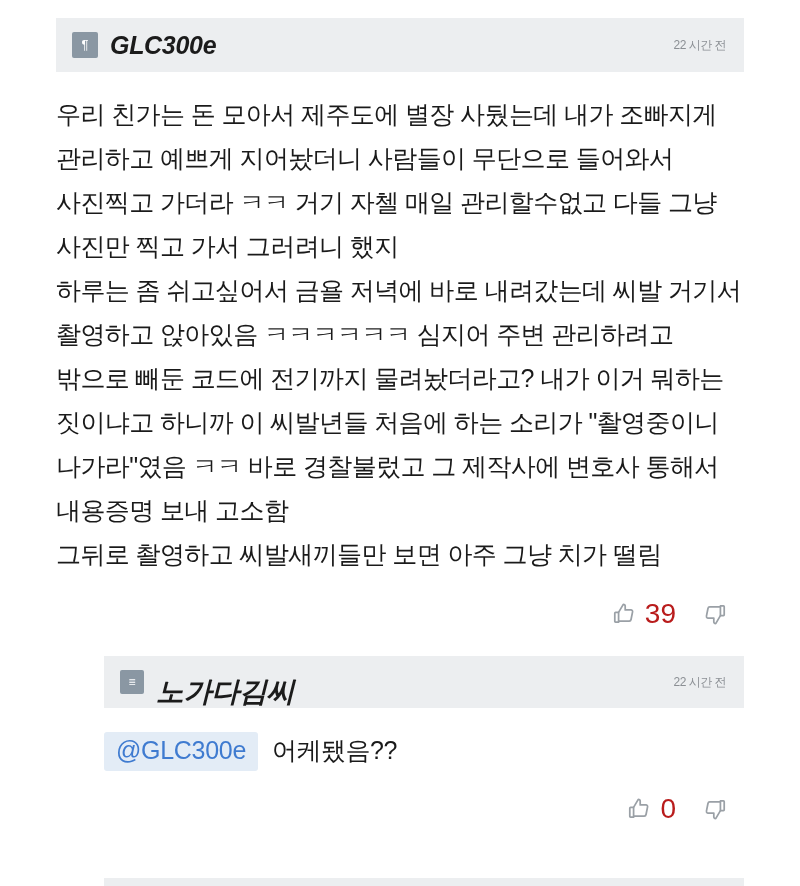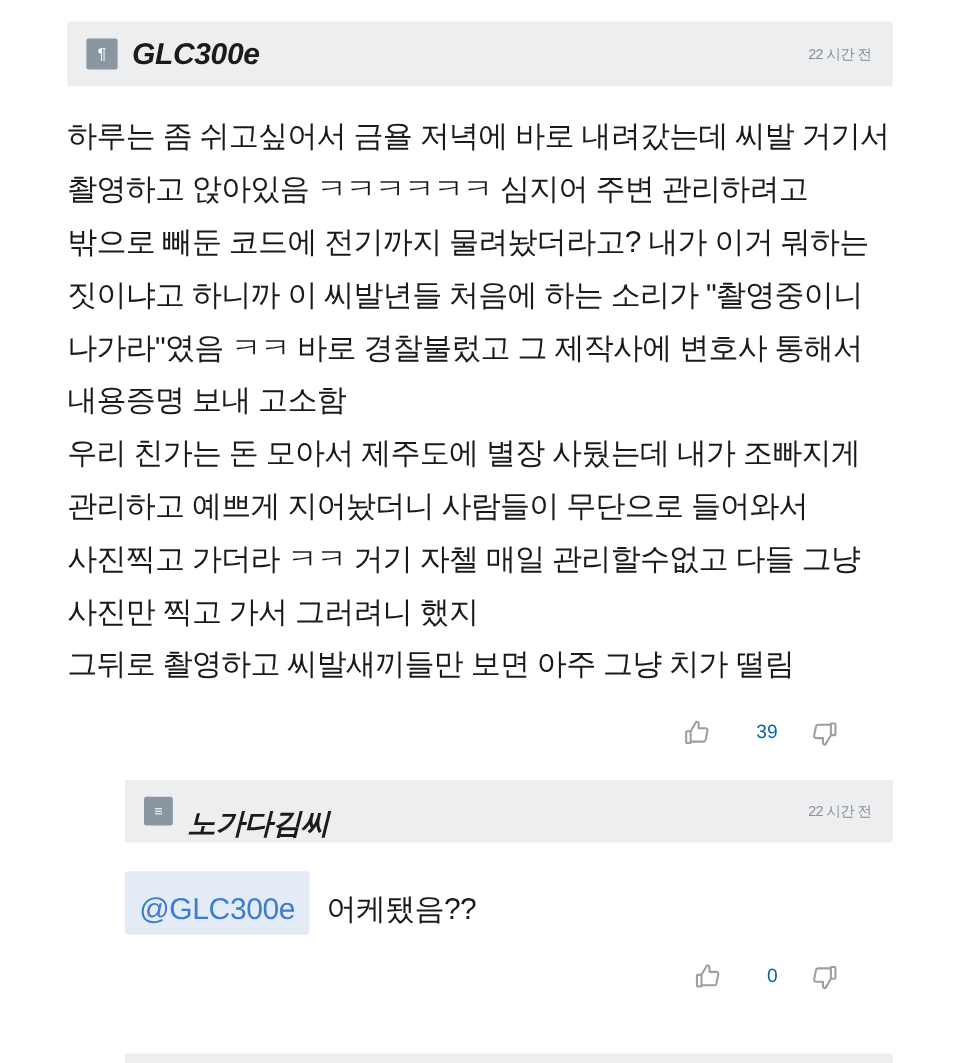--- a/index.html
+++ b/index.html
@@ -82,23 +82,22 @@
     justify-content: flex-end;
     gap: 26px;
     margin: 22px 64px 0 56px;
   }
   .reaction {
     display: flex;
     align-items: center;
     gap: 8px;
   }
   .reaction-count {
-    font-size: 16px;
-    color: #0369a1;
-    margin-left: 28px;
+    font-size: 28px;
+    color: #b91c1c;
   }
   .icon-thumb {
     display: inline-block;
     width: 26px;
     height: 26px;
     color: #9aa0a6;
   }
   .icon-thumb svg { display: block; }
 
   
@@ -110,36 +109,36 @@
     height: 52px;
   }
   .reply .author-badge {
     width: 24px;
     height: 24px;
     line-height: 24px;
     font-size: 12px;
     background: #8a97a3;
   }
   .reply .author-name {
-    font-size: 24px;
+    font-size: 28px;
     margin-top: 20px;
   }
   .reply-body {
     margin: 24px 56px 0 56px;
     display: flex;
     align-items: baseline;
     gap: 14px;
     font-size: 25px;
     color: #1a1a1a;
     letter-spacing: -0.5px;
   }
   .mention {
     background: #e3ecf6;
     color: #3f7bd0;
-    padding: 18px 12px 6px 12px;
+    padding: 4px 12px 6px 12px;
     border-radius: 3px;
     font-size: 25px;
     letter-spacing: -0.3px;
   }
   .reply .reactions {
     margin: 22px 64px 0 56px;
   }
 
   
   .next-strip {
@@ -160,22 +159,22 @@
 
     <div class="comment-header">
       <div class="author-block">
         <span class="author-badge">¶</span>
         <span class="author-name">GLC300e</span>
       </div>
       <span class="timestamp">22 시간 전</span>
     </div>
 
     <div class="comment-body">
+      <p>우리 친가는 돈 모아서 제주도에 별장 사뒀는데 내가 조빠지게 관리하고 예쁘게 지어놨더니 사람들이 무단으로 들어와서 사진찍고 가더라 ㅋㅋ 거기 자첼 매일 관리할수없고 다들 그냥 사진만 찍고 가서 그러려니 했지</p>
       <p>하루는 좀 쉬고싶어서 금욜 저녁에 바로 내려갔는데 씨발 거기서 촬영하고 앉아있음 ㅋㅋㅋㅋㅋㅋ 심지어 주변 관리하려고 밖으로 빼둔 코드에 전기까지 물려놨더라고? 내가 이거 뭐하는 짓이냐고 하니까 이 씨발년들 처음에 하는 소리가 "촬영중이니 나가라"였음 ㅋㅋ 바로 경찰불렀고 그 제작사에 변호사 통해서 내용증명 보내 고소함</p>
-      <p>우리 친가는 돈 모아서 제주도에 별장 사뒀는데 내가 조빠지게 관리하고 예쁘게 지어놨더니 사람들이 무단으로 들어와서 사진찍고 가더라 ㅋㅋ 거기 자첼 매일 관리할수없고 다들 그냥 사진만 찍고 가서 그러려니 했지</p>
       <p>그뒤로 촬영하고 씨발새끼들만 보면 아주 그냥 치가 떨림</p>
     </div>
 
     <div class="reactions">
       <div class="reaction">
         <span class="icon-thumb">
           <svg viewBox="0 0 24 24" width="26" height="26" fill="none" stroke="currentColor" stroke-width="1.6" stroke-linejoin="round">
             <path d="M7 10.5v9H4.2a.7.7 0 0 1-.7-.7v-7.6a.7.7 0 0 1 .7-.7H7z"></path>
             <path d="M7 10.5l4.2-7.2c.9-.3 1.9.3 1.9 1.3v3.6h5.3c1 0 1.7.9 1.5 1.8l-1.4 7.1c-.15.75-.8 1.4-1.6 1.4H7"></path>
           </svg>

